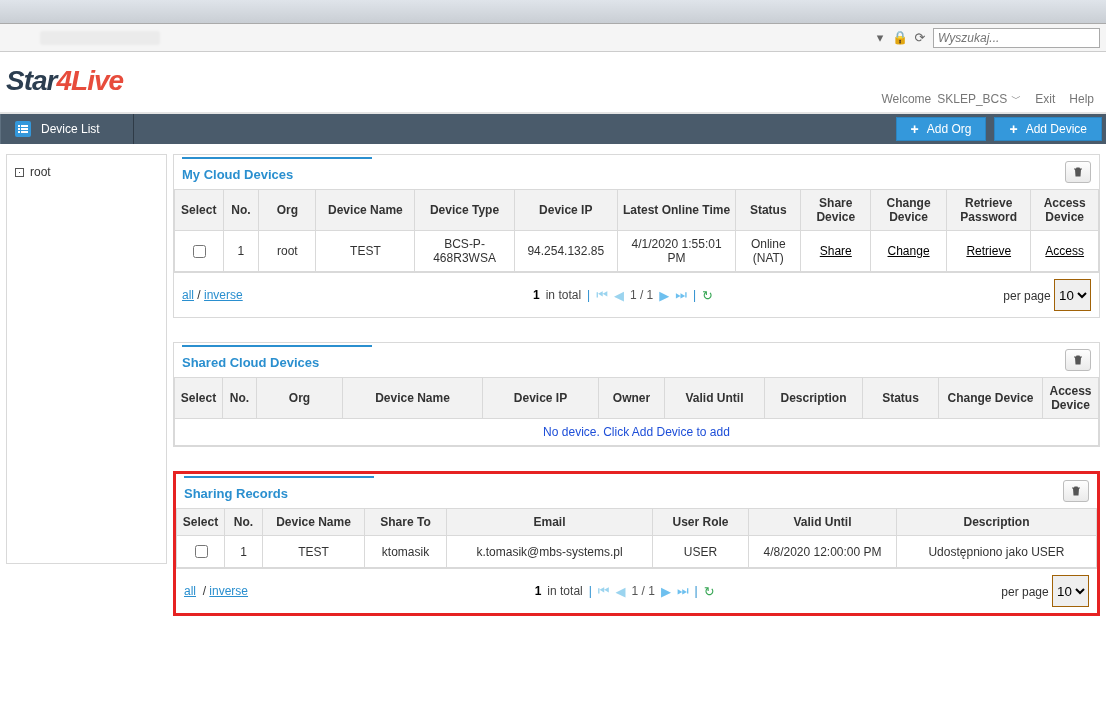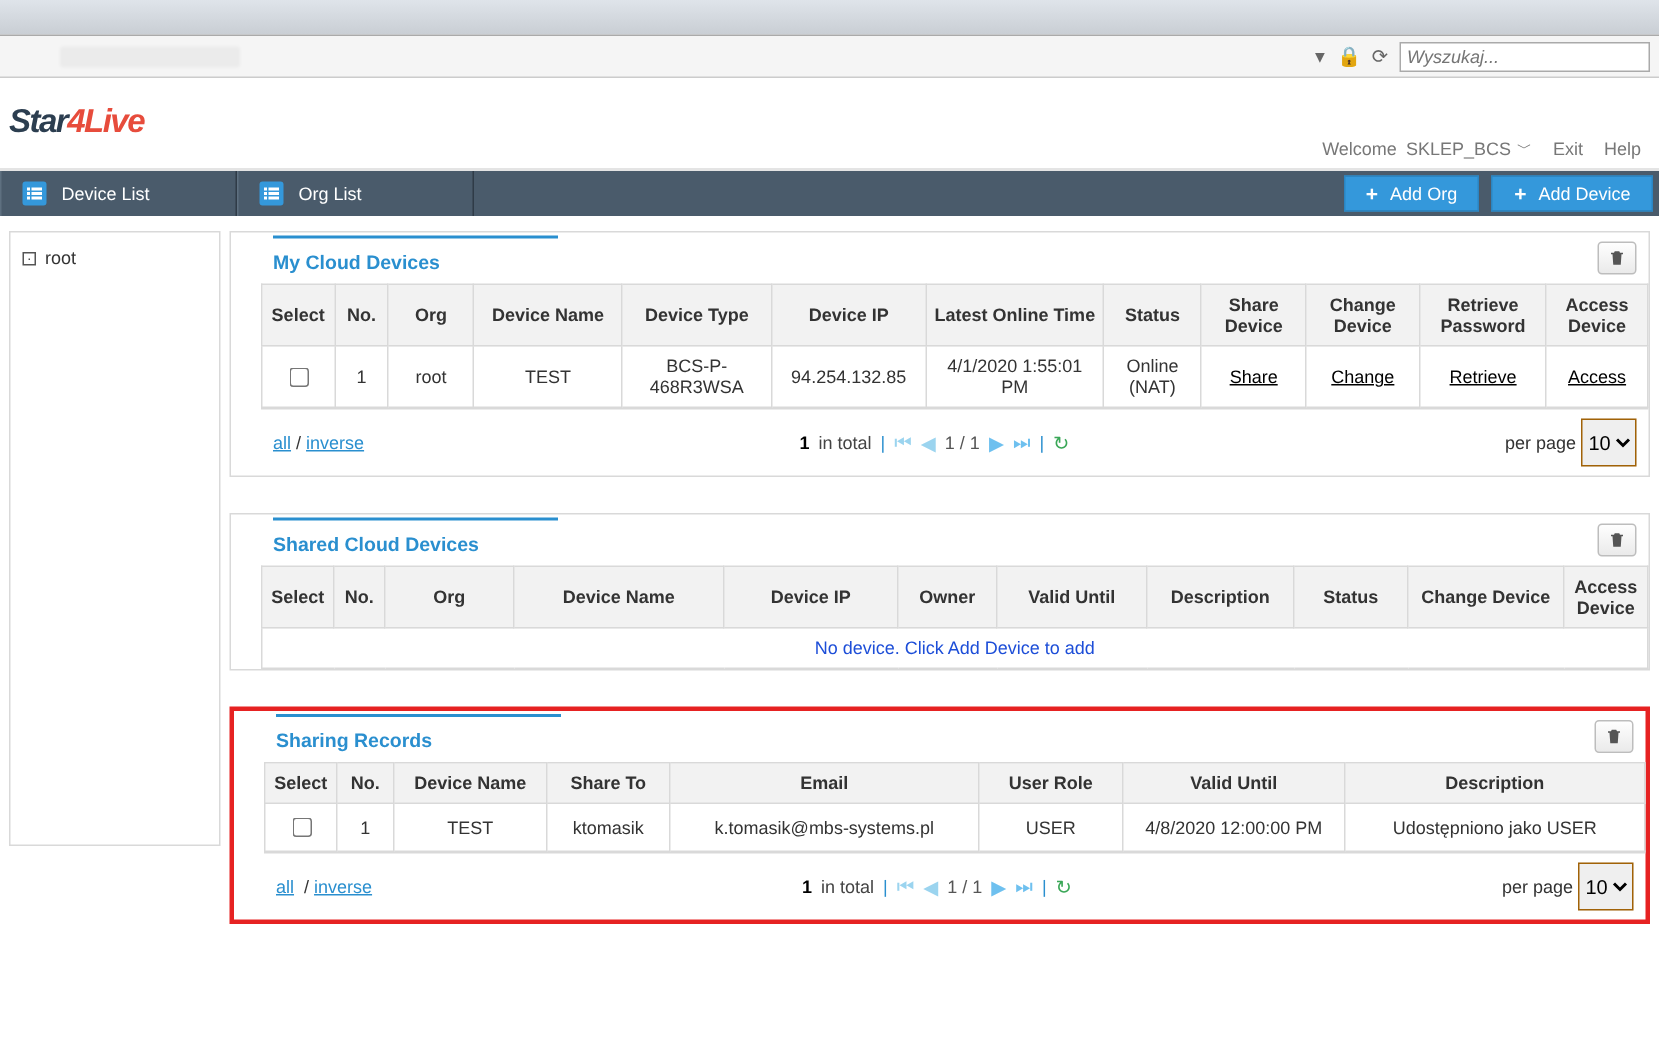--- a/index.html
+++ b/index.html
@@ -5,41 +5,41 @@
   * { box-sizing: border-box; }
   body { margin: 0; font-family: Arial, Helvetica, sans-serif; font-size: 12px; color: #333; background: #fff; }
   .browser-chrome { height: 24px; background: linear-gradient(#dfe4ea,#c9ced4); border-bottom:1px solid #aaa; }
   .toolbar-row { height: 28px; background: #f5f5f5; border-bottom:1px solid #ccc; display:flex; align-items:center; padding:0 6px; gap:6px; }
   .toolbar-spacer { flex:1; }
   .tb-icon { width:14px; height:14px; color:#666; display:flex;align-items:center;justify-content:center;font-size:13px; }
   .search-box { flex:0 0 150px; border:1px solid #aaa; background:#fff; height:20px; padding:0 4px; font-style:italic; color:#666; font-size:12px; }
   .faded-box { width:120px;height:14px;background:rgba(0,0,0,0.04);border-radius:2px;margin-left:34px;filter:blur(1px); }
 
   .header { display:flex; align-items:center; justify-content:space-between; padding:4px 12px 6px 6px; border-bottom:2px solid #e4e4e4; }
-  .logo { font-family: Arial Black, Arial, sans-serif; font-size:22px; font-style:italic; font-weight:900; letter-spacing:-1px; }
+  .logo { font-family: Arial Black, Arial, sans-serif; font-size:28px; font-style:italic; font-weight:900; letter-spacing:-1px; }
   .logo .s1 { color:#2c3e50; }
   .logo .s2 { color:#e74c3c; }
   .user-links { font-size:12px; color:#777; display:flex; gap:14px; align-items:flex-end; }
   .user-links .chev { font-size:10px; color:#777; }
 
   .nav-bar { background:#4a5b6b; height:30px; display:flex; align-items:stretch; color:#fff; }
-  .nav-item { width:158px; display:flex; align-items:center; gap:10px; padding:0 14px; border-right:1px solid #2f3b47; border-left:1px solid #5e7080; font-size:12px; cursor:pointer; }
+  .nav-item { width:134px; display:flex; align-items:center; gap:10px; padding:0 14px; border-right:1px solid #2f3b47; border-left:1px solid #5e7080; font-size:12px; cursor:pointer; }
   .nav-item .list-ic { width:16px;height:16px; display:inline-flex; align-items:center; justify-content:center; background:#3498db; border-radius:2px; }
   .nav-item .list-ic svg{width:10px;height:10px;}
   .nav-spacer { flex:1; }
   .add-btn { background:#3498db; color:#fff; border:1px solid #2b85c2; margin:3px 4px; padding:0 14px; display:flex; align-items:center; gap:8px; font-size:12px; cursor:pointer; height:24px;}
   .add-btn .plus{font-weight:bold;font-size:14px;}
 
   .main { display:flex; padding:10px 6px; gap:6px; align-items:flex-start; }
   .tree { width:180px; min-height:410px; border:1px solid #d9d9d9; padding:10px 8px; font-size:12px; }
   .tree-row { display:flex; align-items:center; gap:6px; cursor:pointer; }
   .tree-row .sq { width:9px;height:9px;border:1px solid #555;display:inline-flex;align-items:center;justify-content:center;font-size:9px;line-height:9px; }
 
   .content { flex:1; display:flex; flex-direction:column; gap:24px; }
-  .panel { border:1px solid #d9d9d9;padding-left:20px; }
+  .panel { border:1px solid #d9d9d9; }
   .panel-head { display:flex; align-items:center; justify-content:space-between; padding:6px 8px; }
   .panel-title { color:#2a8fcf; font-weight:bold; font-size:13px; position:relative; padding-top:4px;}
   .panel-title::before { content:""; position:absolute; top:-6px; left:0; width:190px; height:2px; background:#2a8fcf; }
   .trash-btn { border:1px solid #bdbdbd; background:linear-gradient(#fefefe,#eaeaea); width:26px;height:22px;border-radius:3px;display:flex;align-items:center;justify-content:center;color:#555;cursor:pointer; }
 
   table.grid { width:100%; border-collapse:collapse; table-layout:fixed; }
   table.grid th, table.grid td { border:1px solid #d9d9d9; padding:6px 4px; text-align:center; font-size:12px; vertical-align:middle; }
   table.grid th { background:#f2f2f2; font-weight:bold; }
   table.grid td .link { color:#000; text-decoration:underline; cursor:pointer; }
   .empty-row td { color:#1d4ed8; padding:12px 4px; }
@@ -95,35 +95,20 @@
             <rect x="0" y="1" width="2" height="2"></rect>
             <rect x="3" y="1" width="7" height="2"></rect>
             <rect x="0" y="4" width="2" height="2"></rect>
             <rect x="3" y="4" width="7" height="2"></rect>
             <rect x="0" y="7" width="2" height="2"></rect>
             <rect x="3" y="7" width="7" height="2"></rect>
           </g>
         </svg>
       </span>
     <span>Device List</span>
-  </div>
-  <div class="nav-item">
-    <span class="list-ic">
-        <svg viewBox="0 0 10 10">
-          <g fill="#fff">
-            <rect x="0" y="1" width="2" height="2"></rect>
-            <rect x="3" y="1" width="7" height="2"></rect>
-            <rect x="0" y="4" width="2" height="2"></rect>
-            <rect x="3" y="4" width="7" height="2"></rect>
-            <rect x="0" y="7" width="2" height="2"></rect>
-            <rect x="3" y="7" width="7" height="2"></rect>
-          </g>
-        </svg>
-      </span>
-    <span>Org List</span>
   </div>
   <div class="nav-spacer"></div>
   <button class="add-btn">
       <span class="plus">+</span>
       <span>Add Org</span>
     </button>
   <button class="add-btn">
       <span class="plus">+</span>
       <span>Add Device</span>
     </button>

